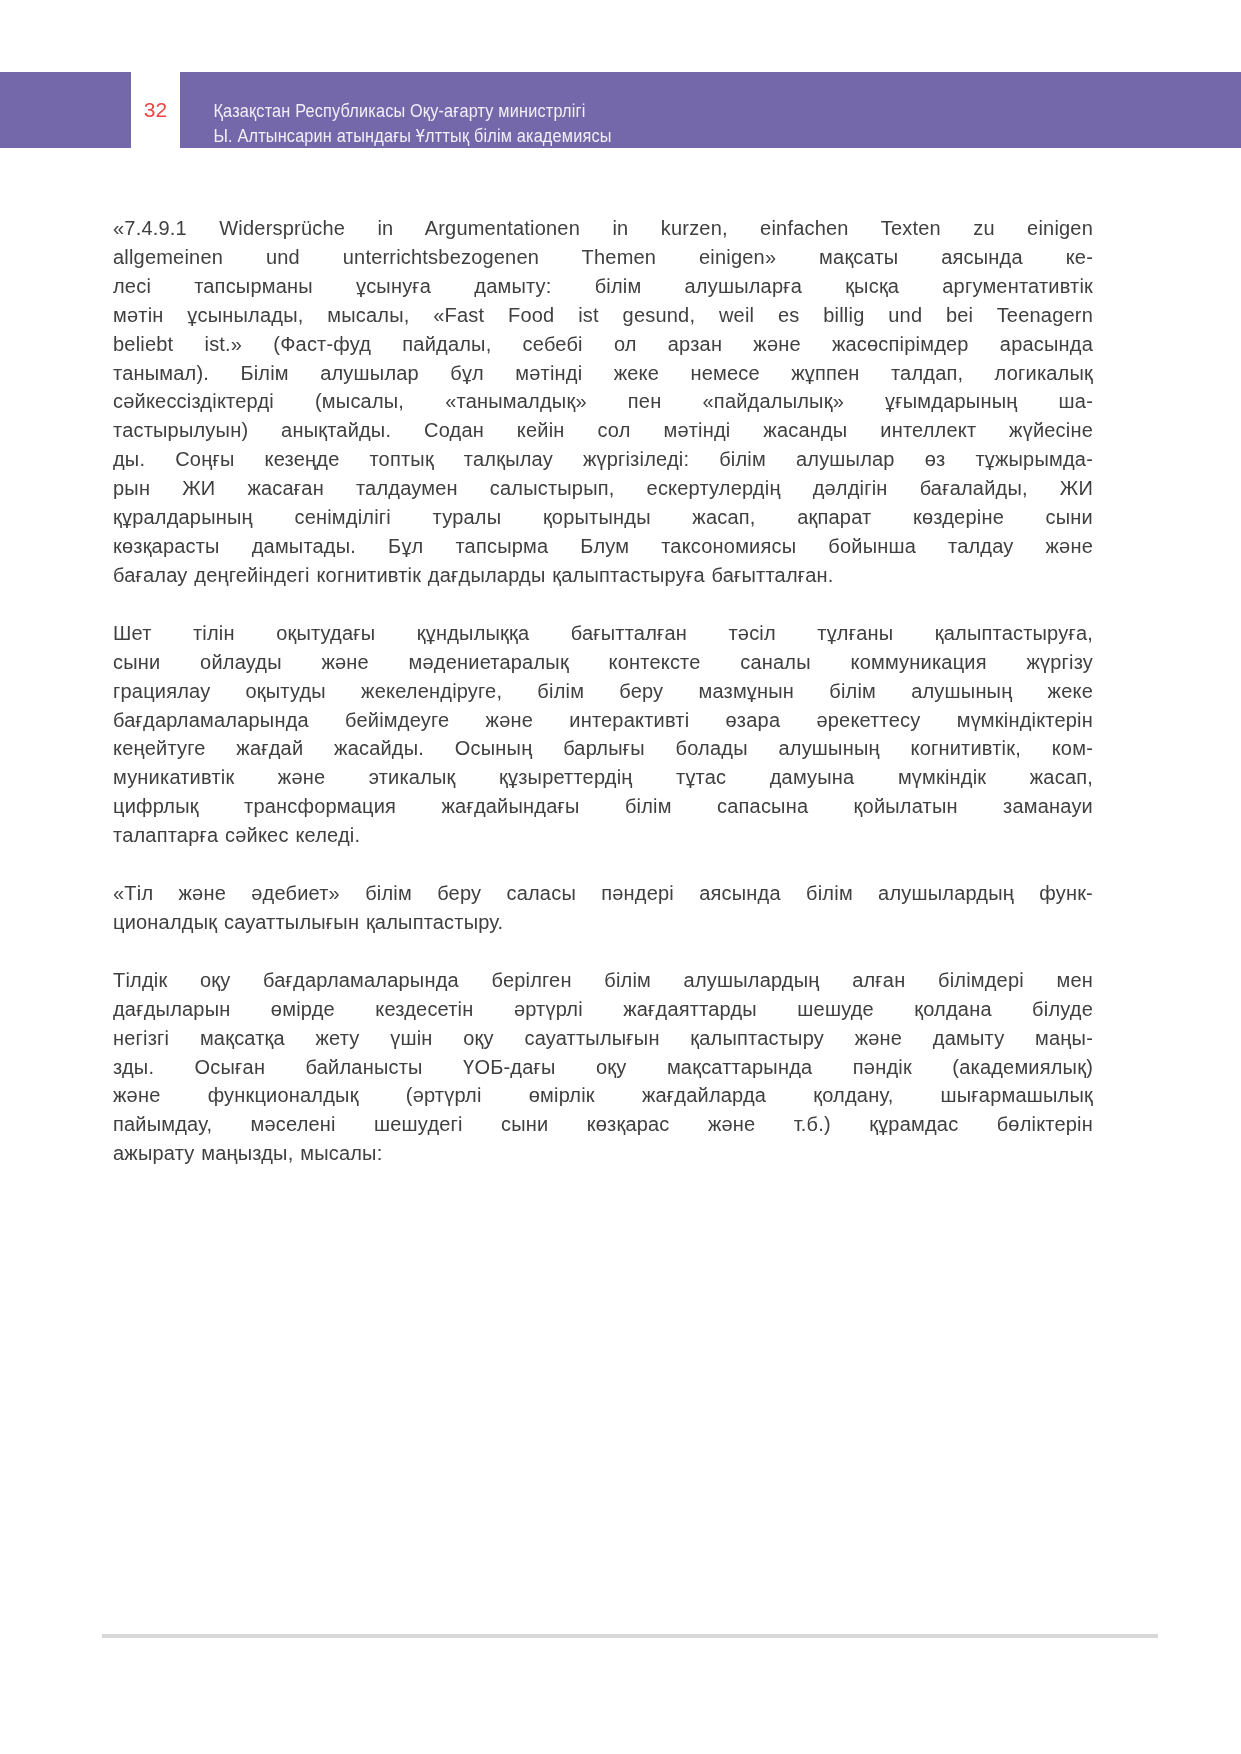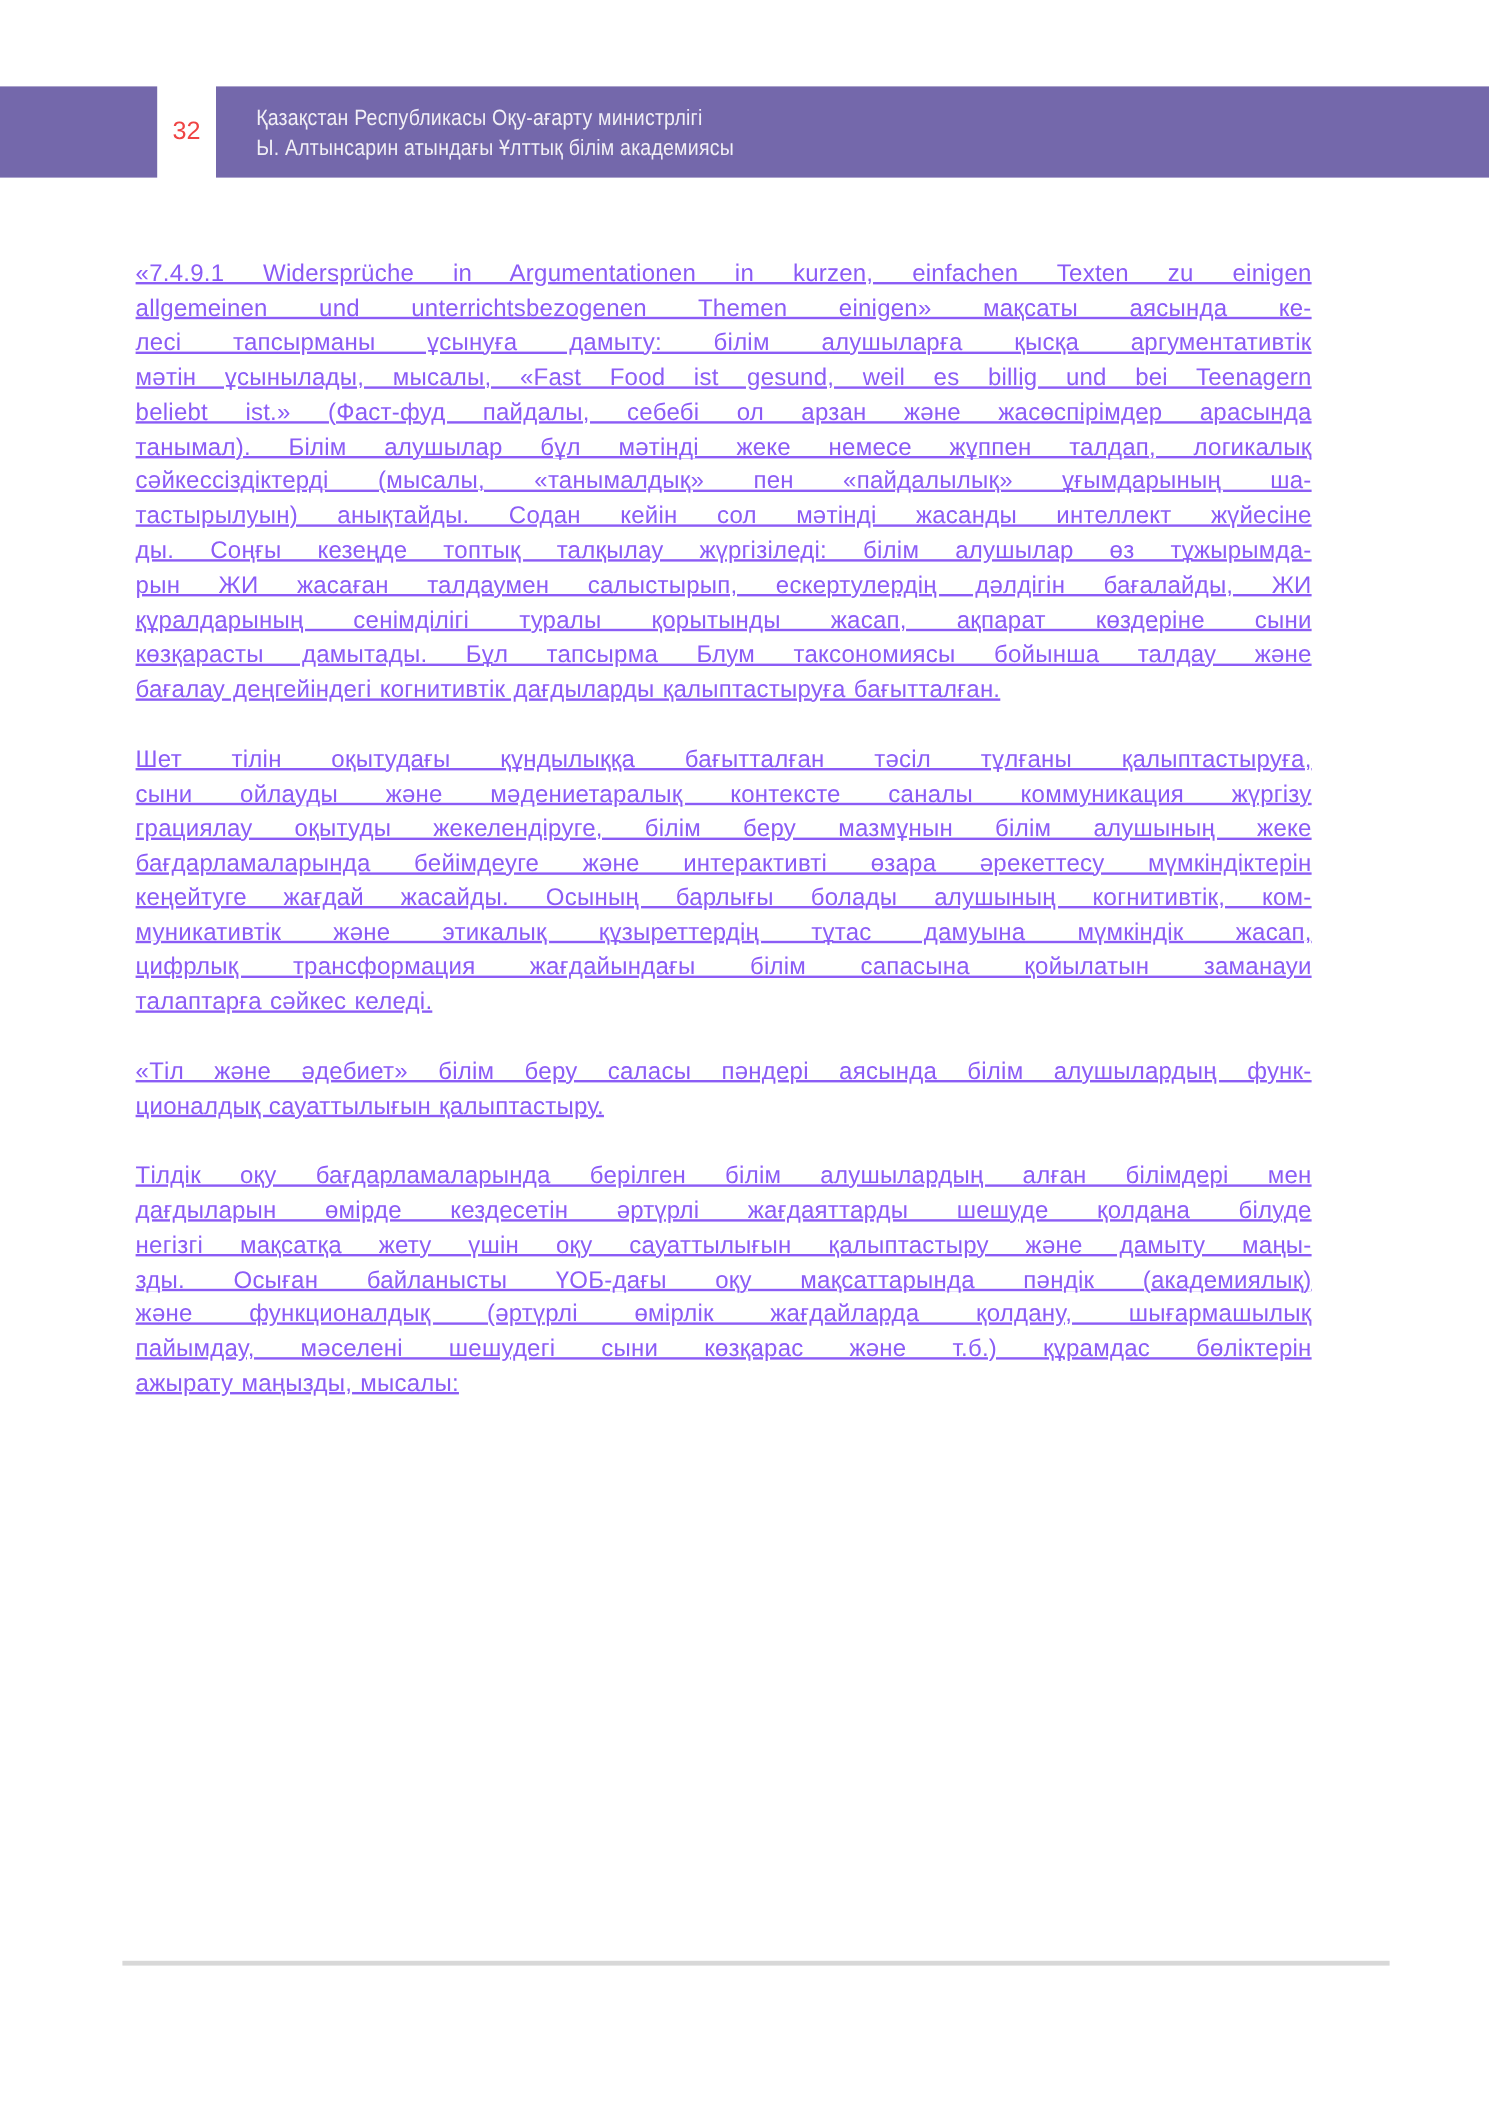--- a/index.html
+++ b/index.html
@@ -8,21 +8,21 @@
     width: 1241px;
     height: 1754px;
     background: #ffffff;
     overflow: hidden;
     font-family: "Liberation Sans", sans-serif;
   }
 
   
   .band { position: absolute; top: 72px; height: 76px; }
   .band-left { left: 0; width: 131px; }
-  .band-right { left: 180px; width: 1061px; display: flex; align-items: center; }
+  .band-right { left: 180px; width: 1061px; display: flex; align-items: flex-end; }
   .page-number {
     position: absolute; top: 72px; left: 131px; width: 49px; height: 76px;
     display: flex; align-items: center; justify-content: center;
     font-size: 21px; color: #3a3a3a;
   }
   .band-text {
     padding-left: 38px;
     font-size: 18.5px;
     line-height: 25px;
     color: #f2f0f6;
@@ -69,21 +69,21 @@
 
   <div class="page-number" style="color: #ef4444;">32</div>
 
   <div class="band band-right" style="background: rgb(116, 104, 171);">
     <div class="band-text" style="color: rgb(242, 240, 246);">
       <div>Қазақстан Республикасы Оқу-ағарту министрлігі</div>
       <div>Ы. Алтынсарин атындағы Ұлттық білім академиясы</div>
     </div>
   </div>
 
-  <main class="body-text" style="color: #8b5cf6; text-decoration: underline;">
+  <main class="body-text" style="color: #404040;">
       <div class="paragraph">
         <div class="line">«7.4.9.1 Widersprüche in Argumentationen in kurzen, einfachen Texten zu einigen</div>
         <div class="line">allgemeinen und unterrichtsbezogenen Themen einigen» мақсаты аясында ке-</div>
         <div class="line">лесі тапсырманы ұсынуға дамыту: білім алушыларға қысқа аргументативтік</div>
         <div class="line">мәтін ұсынылады, мысалы, «Fast Food ist gesund, weil es billig und bei Teenagern</div>
         <div class="line">beliebt ist.» (Фаст-фуд пайдалы, себебі ол арзан және жасөспірімдер арасында</div>
         <div class="line">танымал). Білім алушылар бұл мәтінді жеке немесе жұппен талдап, логикалық</div>
         <div class="line">сәйкессіздіктерді (мысалы, «танымалдық» пен «пайдалылық» ұғымдарының ша-</div>
         <div class="line">тастырылуын) анықтайды. Содан кейін сол мәтінді жасанды интеллект жүйесіне</div>
         <div class="line">ды. Соңғы кезеңде топтық талқылау жүргізіледі: білім алушылар өз тұжырымда-</div>

